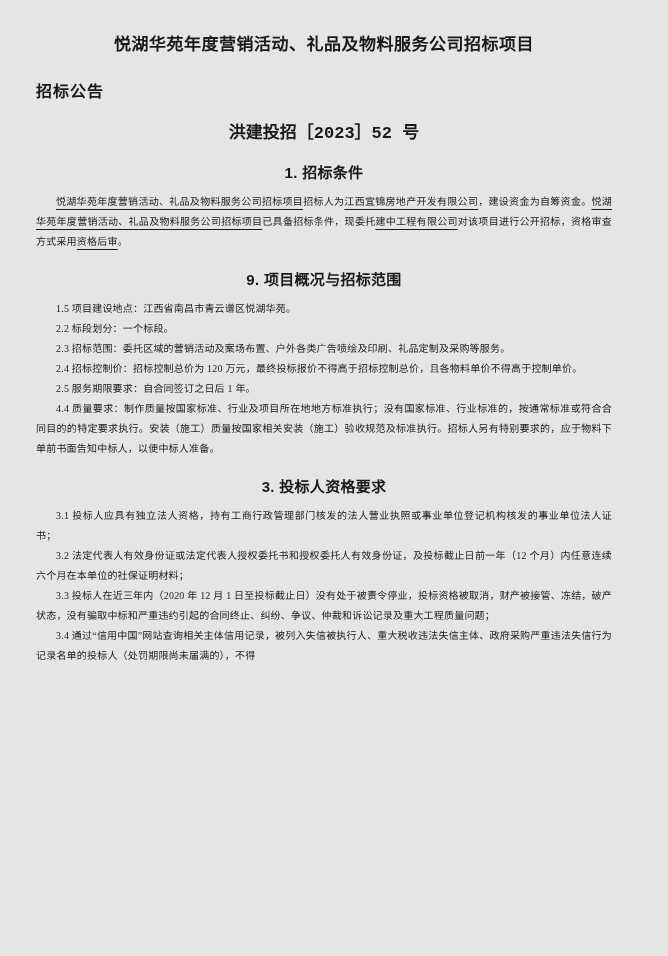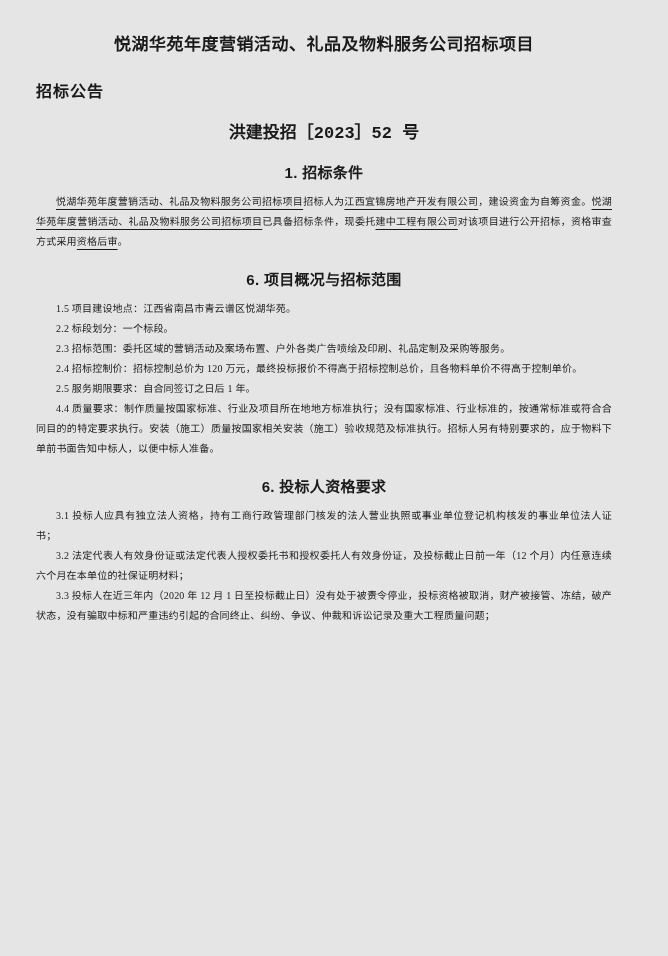--- a/index.html
+++ b/index.html
@@ -76,29 +76,30 @@
   <h1 class="doc-title">悦湖华苑年度营销活动、礼品及物料服务公司招标项目</h1>
   <h2 class="doc-subtitle">招标公告</h2>
   <h2 class="doc-number">洪建投招［2023］52 号</h2>
 
   <section>
     <h3 class="section-heading">1. 招标条件</h3>
     <p class="body-par"><span class="u">悦湖华苑年度营销活动、礼品及物料服务公司招标项目</span><span>招标人为</span><span class="u">江西宜锦房地产开发有限公司</span><span>，建设资金为自筹资金。</span><span class="u">悦湖华苑年度营销活动、礼品及物料服务公司招标项目</span><span>已具备招标条件，现委托</span><span class="u">建中工程有限公司</span><span>对该项目进行公开招标，资格审查方式采用</span><span class="u">资格后审</span><span>。</span></p>
   </section>
 
   <section>
-    <h3 class="section-heading">6. 项目概况与招标范围</h3>
+    <h3 class="section-heading">9. 项目概况与招标范围</h3>
     <p class="body-par">1.5 项目建设地点：江西省南昌市青云谱区悦湖华苑。</p>
     <p class="body-par">2.2 标段划分：一个标段。</p>
     <p class="body-par">2.3 招标范围：委托区域的营销活动及案场布置、户外各类广告喷绘及印刷、礼品定制及采购等服务。</p>
     <p class="body-par">2.4 招标控制价：招标控制总价为 120 万元，最终投标报价不得高于招标控制总价，且各物料单价不得高于控制单价。</p>
     <p class="body-par">2.5 服务期限要求：自合同签订之日后 1 年。</p>
     <p class="body-par">4.4 质量要求：制作质量按国家标准、行业及项目所在地地方标准执行；没有国家标准、行业标准的，按通常标准或符合合同目的的特定要求执行。安装（施工）质量按国家相关安装（施工）验收规范及标准执行。招标人另有特别要求的，应于物料下单前书面告知中标人，以便中标人准备。</p>
   </section>
 
   <section>
-    <h3 class="section-heading">6. 投标人资格要求</h3>
+    <h3 class="section-heading">3. 投标人资格要求</h3>
     <p class="body-par">3.1 投标人应具有独立法人资格，持有工商行政管理部门核发的法人营业执照或事业单位登记机构核发的事业单位法人证书；</p>
     <p class="body-par">3.2 法定代表人有效身份证或法定代表人授权委托书和授权委托人有效身份证，及投标截止日前一年（12 个月）内任意连续六个月在本单位的社保证明材料；</p>
     <p class="body-par">3.3 投标人在近三年内（2020 年 12 月 1 日至投标截止日）没有处于被责令停业，投标资格被取消，财产被接管、冻结，破产状态，没有骗取中标和严重违约引起的合同终止、纠纷、争议、仲裁和诉讼记录及重大工程质量问题；</p>
+    <p class="body-par">3.4 通过“信用中国”网站查询相关主体信用记录，被列入失信被执行人、重大税收违法失信主体、政府采购严重违法失信行为记录名单的投标人（处罚期限尚未届满的），不得</p>
   </section>
 
 </div>
 
 </body></html>

